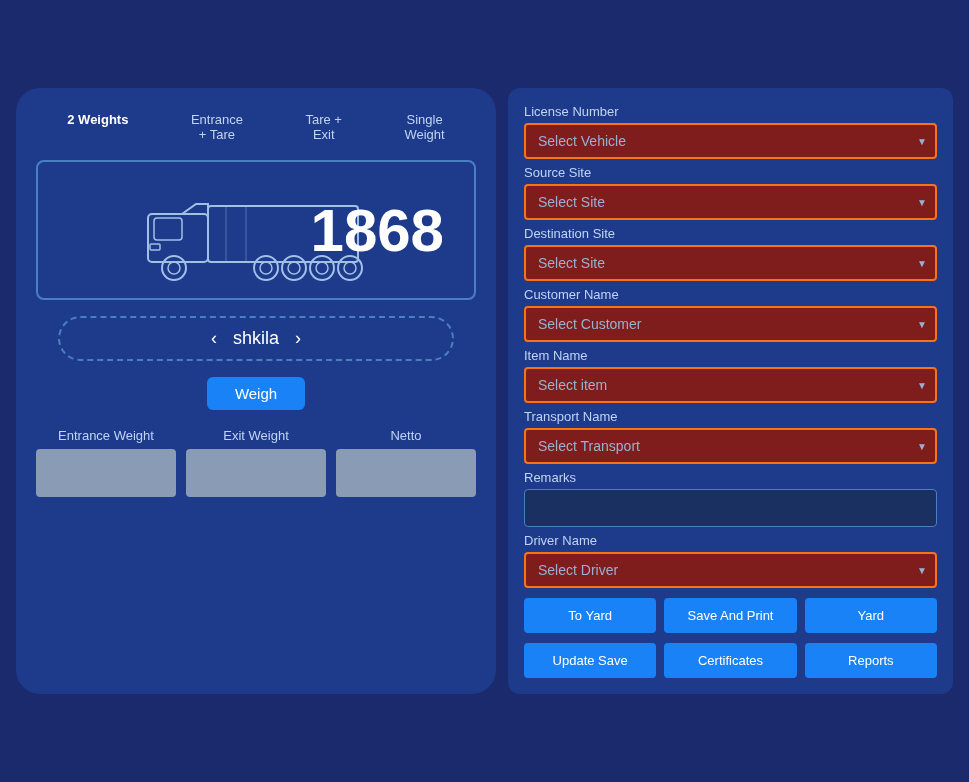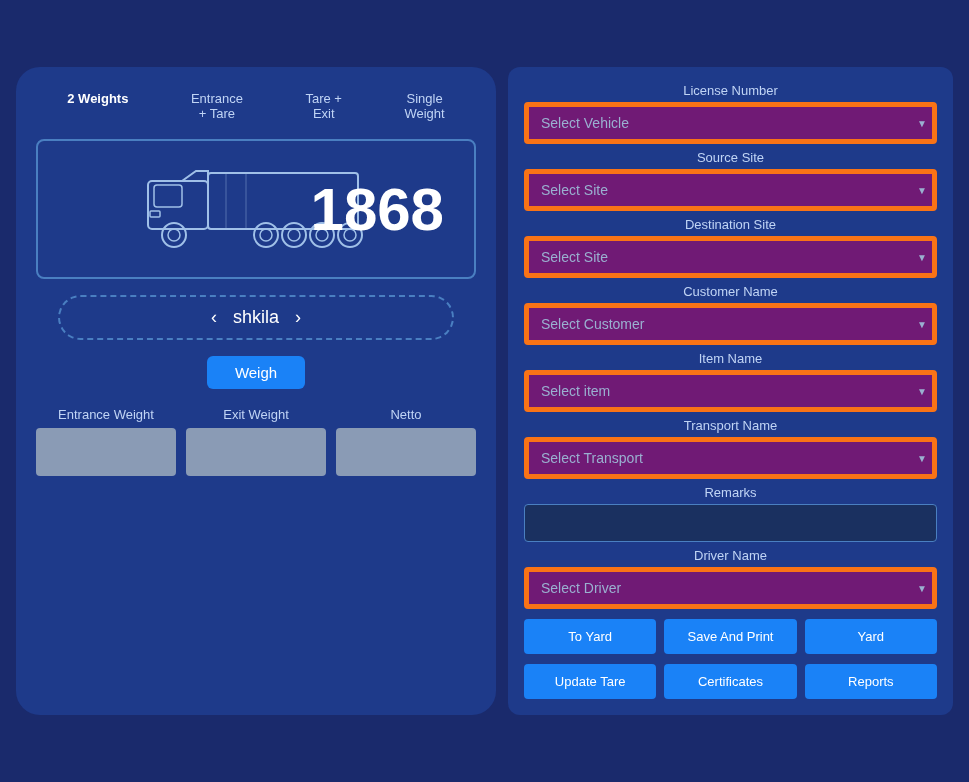--- a/index.html
+++ b/index.html
@@ -51,21 +51,21 @@
     }
 
     
     .truck-display {
       width: 100%;
       border: 2px solid #4a7fc1;
       border-radius: 8px;
       padding: 12px;
       display: flex;
       justify-content: center;
-      align-items: flex-start;
+      align-items: flex-end;
       min-height: 140px;
       position: relative;
       margin-bottom: 16px;
     }
     .weight-number {
       font-size: 60px;
       font-weight: bold;
       color: #ffffff;
       position: absolute;
       right: 30px;
@@ -150,26 +150,26 @@
     }
 
     .field-group {
       display: flex;
       flex-direction: column;
       gap: 2px;
     }
     .field-label {
       color: #c0d4f5;
       font-size: 13px;
-      text-align: center;
+      text-align: left;
       margin-bottom: 2px;
     }
     .field-select {
-      background: #701a75;
-      border: 5px solid #f97316;
+      background: #7f1d1d;
+      border: 2px solid #f97316;
       border-radius: 4px;
       color: #9ab0d0;
       font-size: 14px;
       padding: 8px 12px;
       width: 100%;
       appearance: none;
       -webkit-appearance: none;
       cursor: pointer;
       position: relative;
     }
@@ -373,20 +373,20 @@
       </div>
     </div>
 
     <div class="action-buttons-row">
       <button class="action-btn">To Yard</button>
       <button class="action-btn">Save And Print</button>
       <button class="action-btn">Yard</button>
     </div>
 
     <div class="action-buttons-row">
-      <button class="action-btn">Update Tare</button>
+      <button class="action-btn">Update Save</button>
       <button class="action-btn">Certificates</button>
       <button class="action-btn">Reports</button>
     </div>
 
   </div>
 
 </div>
 
 </body></html>

